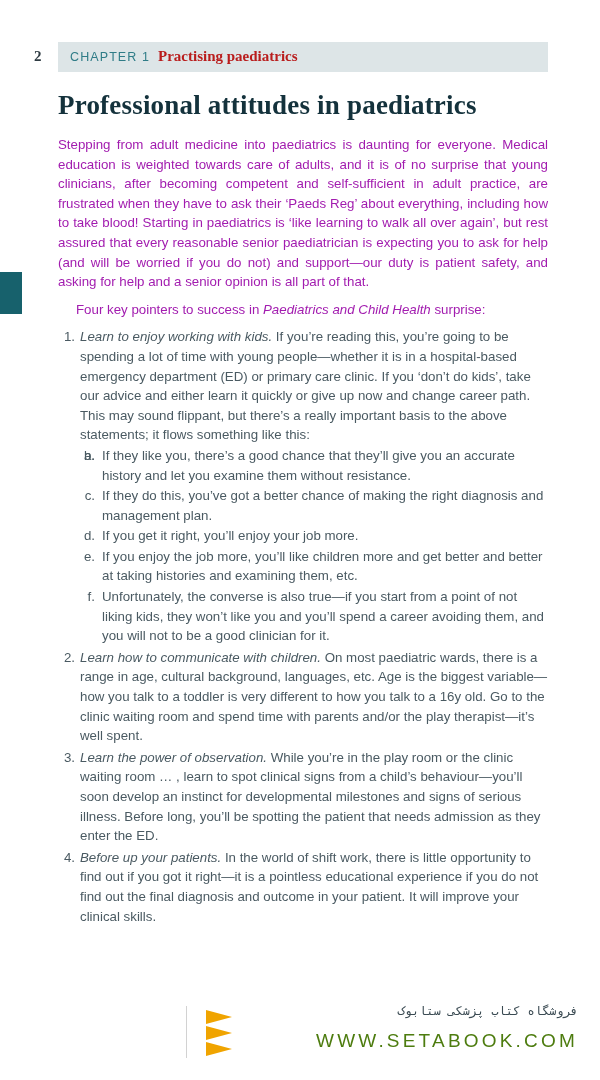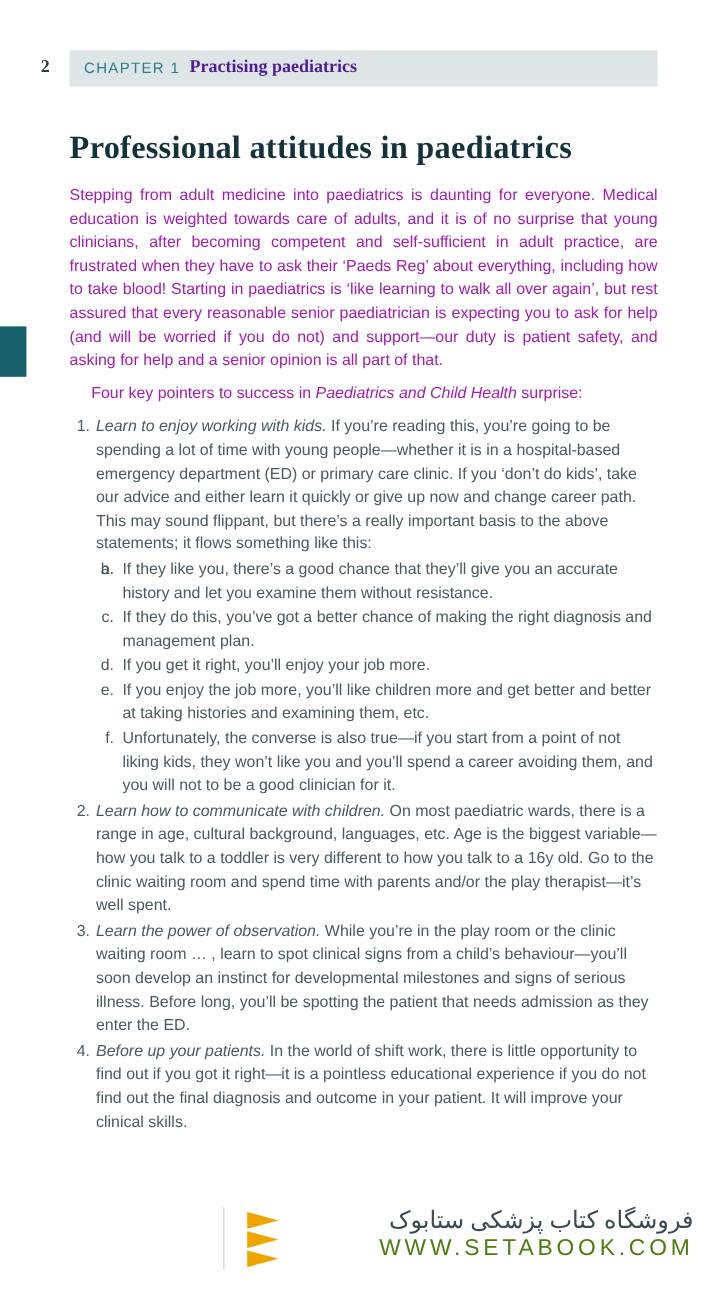--- a/index.html
+++ b/index.html
@@ -57,39 +57,39 @@
     letter-spacing: 1.1px;
     color: #2f7c87;
     font-family: "Liberation Sans", sans-serif;
   }
   .chapter-title {
     position: absolute;
     left: 158px;
     top: 6px;
     font-size: 15px;
     font-weight: bold;
-    color: #4c1d95;
+    color: #b91c1c;
     font-family: "Liberation Serif", serif;
   }
 
   
   .edge-tab {
     position: absolute;
     left: 0;
     top: 272px;
     width: 22px;
     height: 42px;
     background: #17616c;
   }
 
   
   .content {
     position: absolute;
     left: 58px;
-    top: 108px;
+    top: 90px;
     width: 490px;
   }
   h1.title {
     margin: 0 0 14px 0;
     font-family: "Liberation Serif", serif;
     font-size: 27px;
     font-weight: bold;
     color: #14323c;
     letter-spacing: 0.2px;
   }
@@ -223,22 +223,22 @@
   }
   .chev.c1 { top: 0; }
   .chev.c2 { top: 16px; }
   .chev.c3 { top: 32px; }
   .footer-text {
     position: absolute;
     right: 22px;
     top: 6px;
     text-align: center;
     direction: rtl;
-    font-family: Liberation Serif, serif;
-    font-size: 20px;
+    font-family: Liberation Mono, monospace;
+    font-size: 12px;
     color: #3a4a52;
   }
   .footer-url {
     position: absolute;
     right: 22px;
     top: 32px;
     font-family: "Liberation Sans", sans-serif;
     font-size: 19px;
     letter-spacing: 3.2px;
     color: #4d7c0f;

